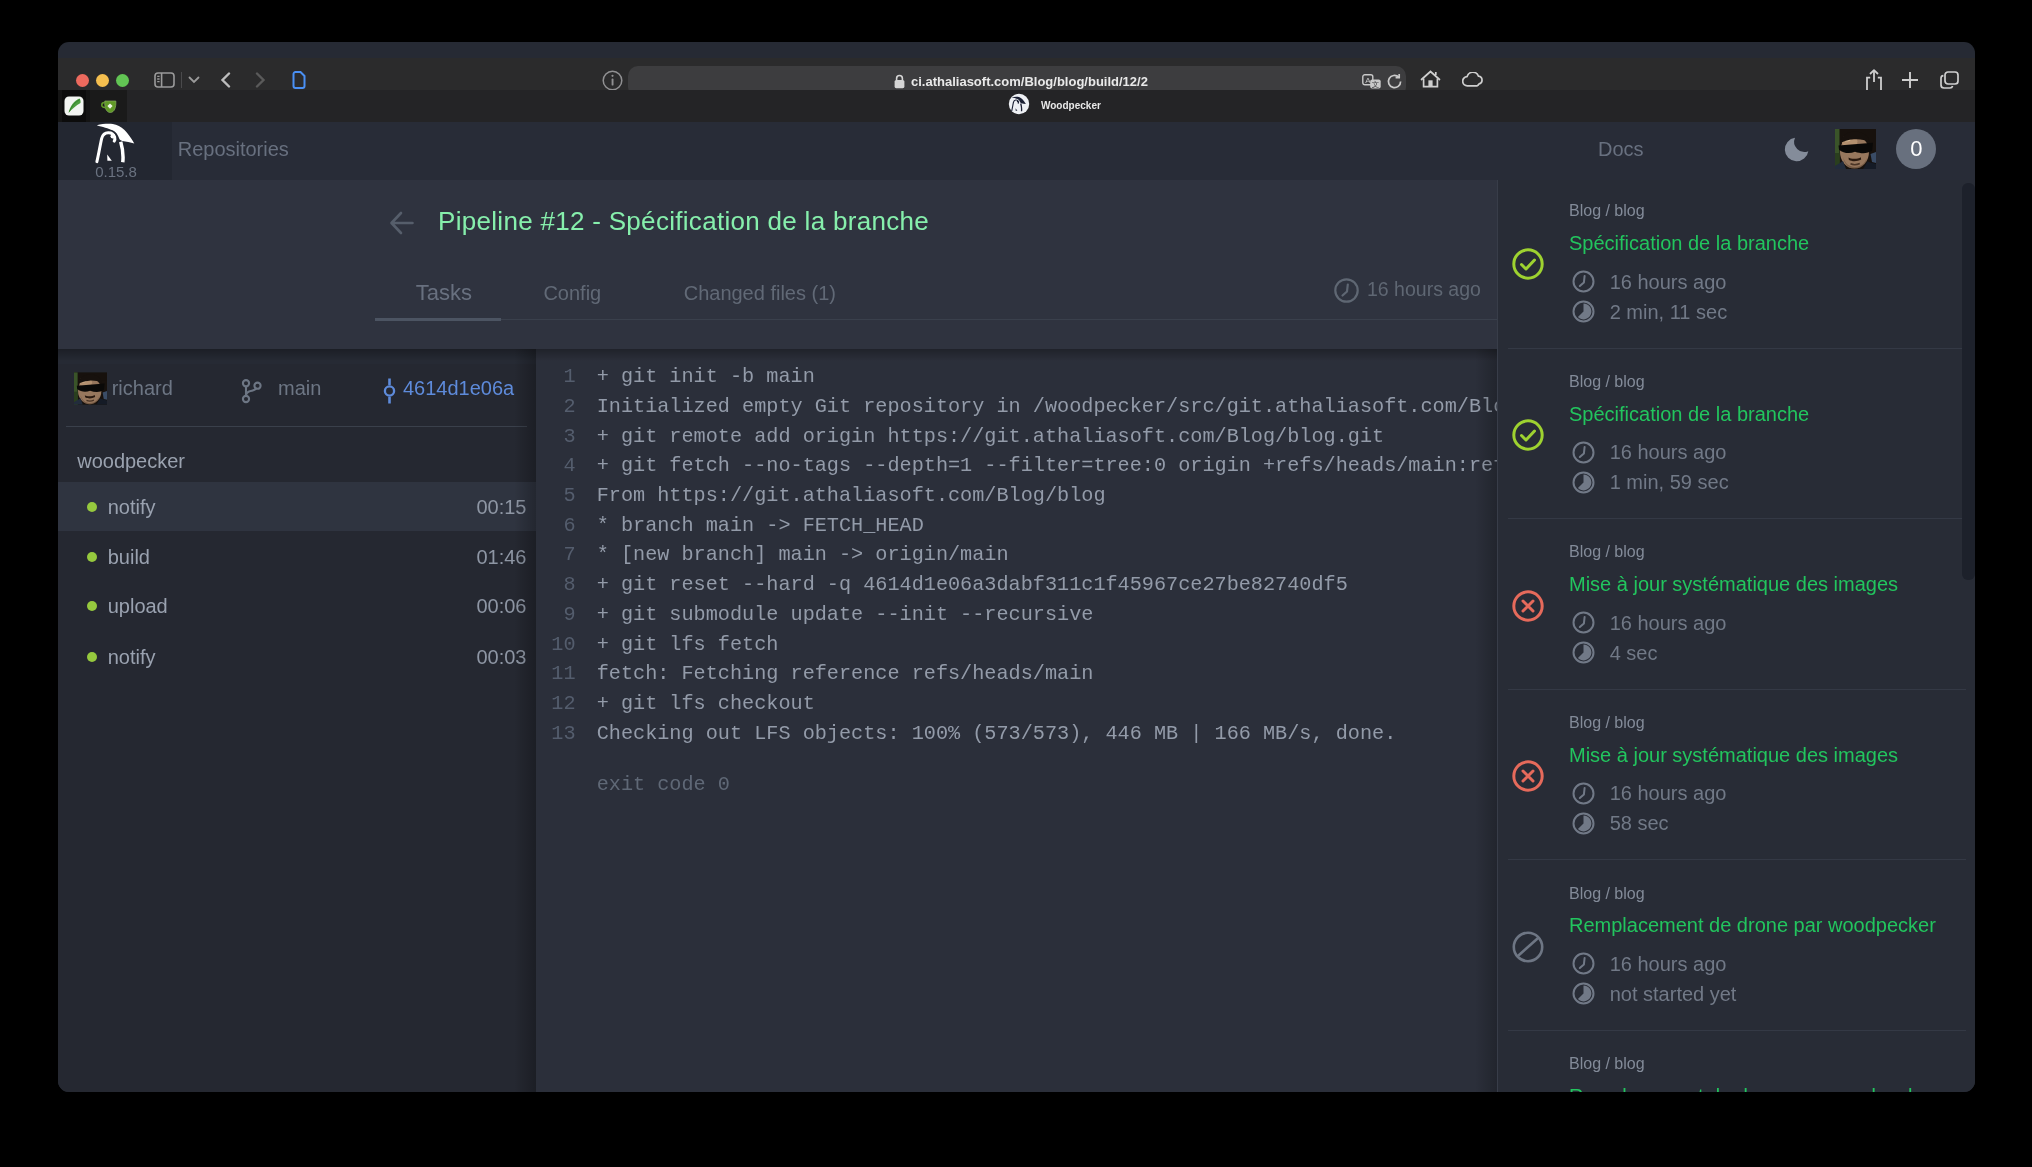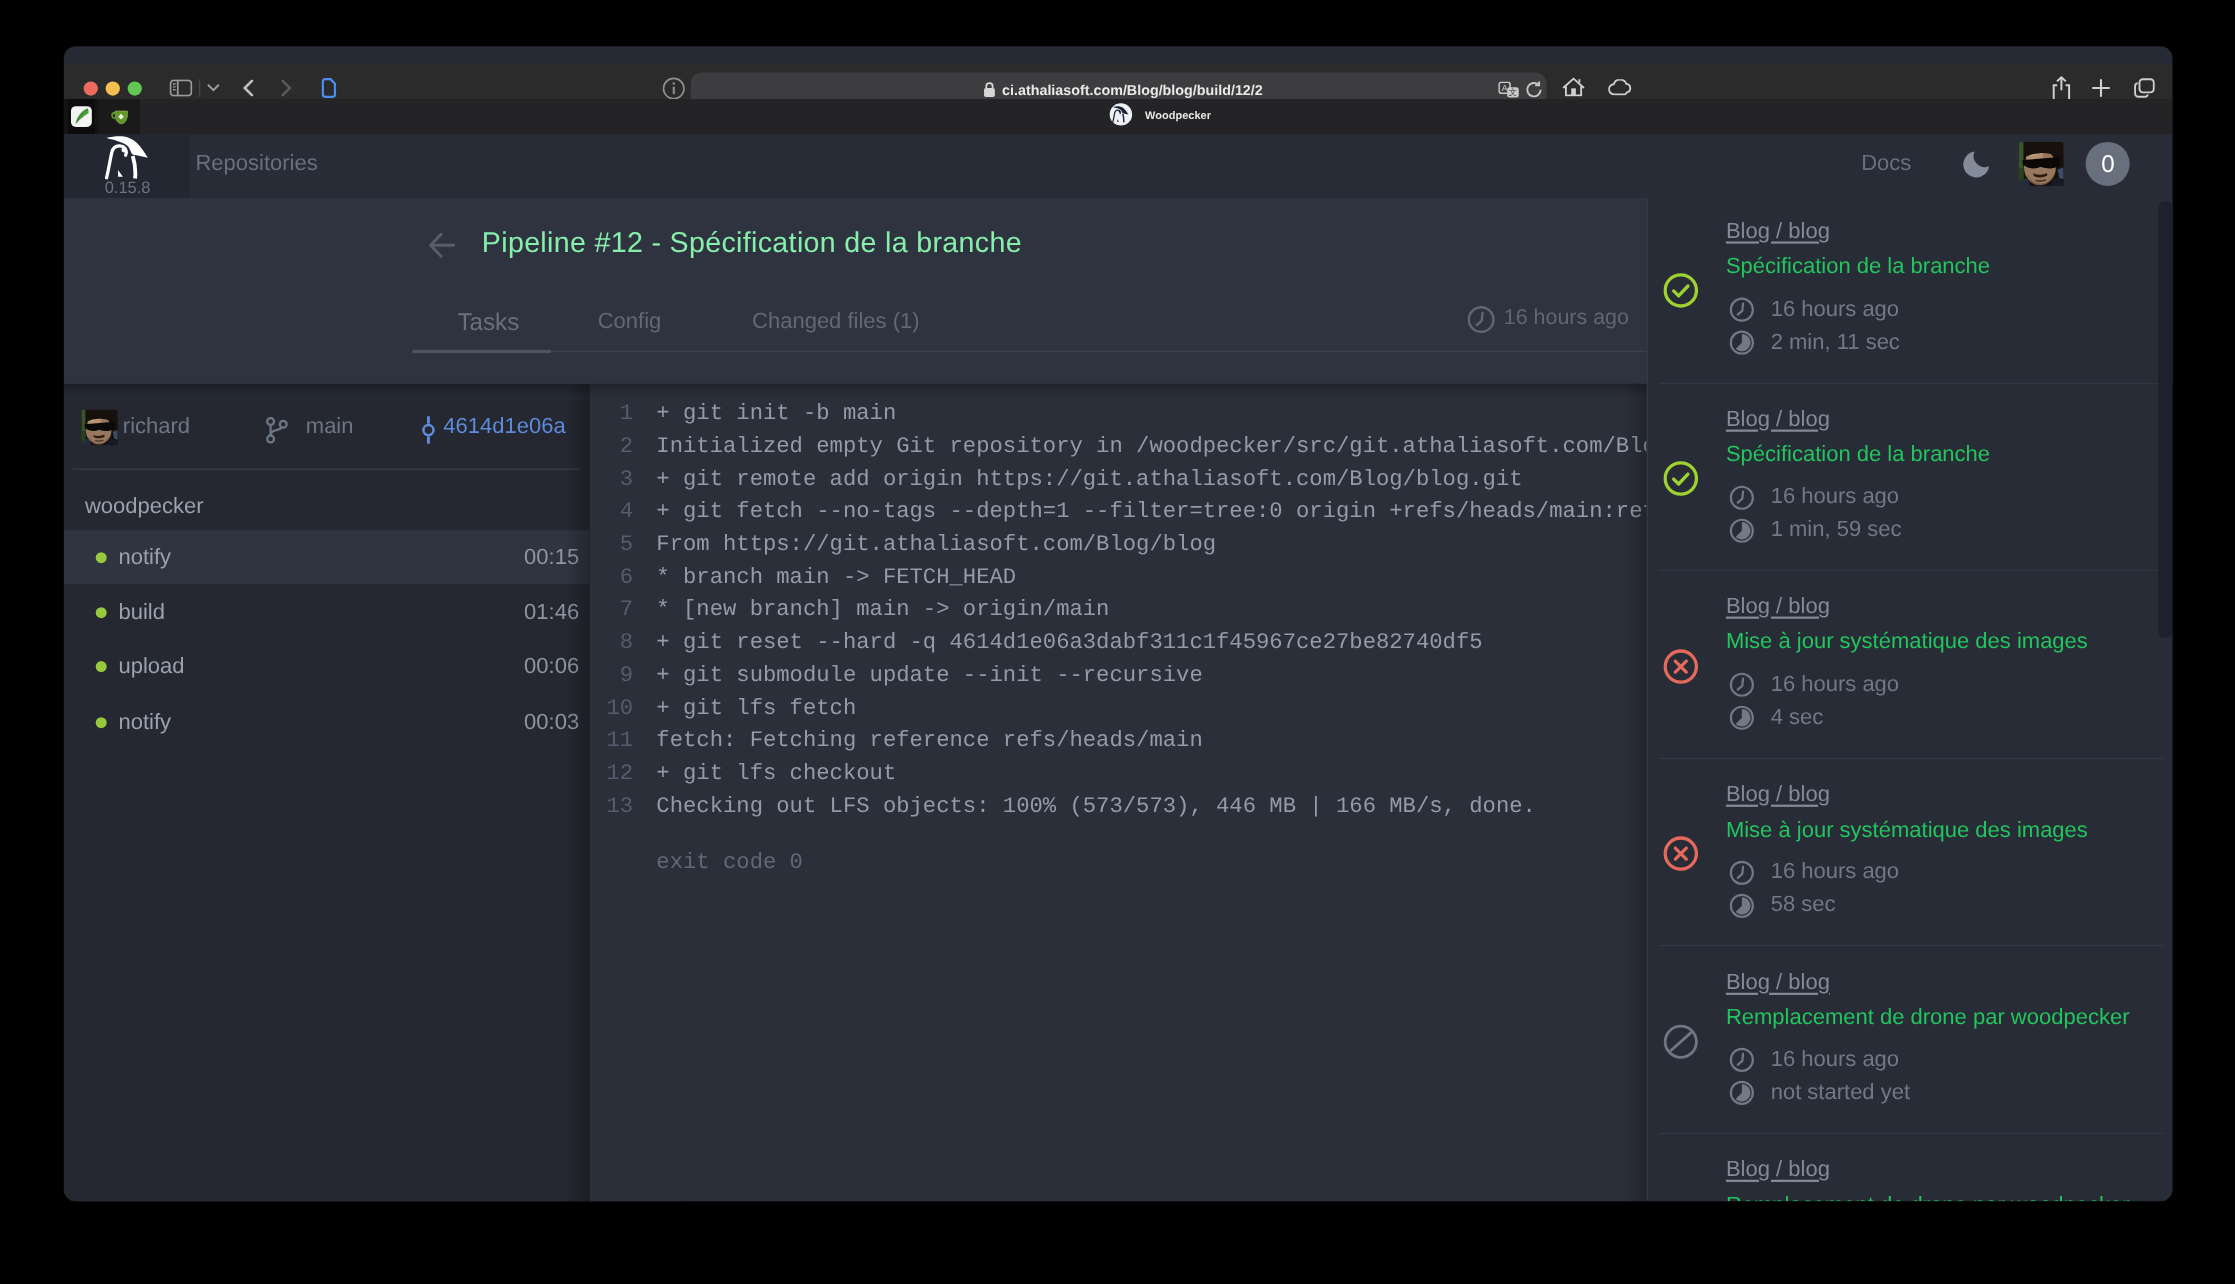--- a/index.html
+++ b/index.html
@@ -19,21 +19,21 @@
 .urlbar{position:absolute;left:570px;top:8px;width:778px;height:31px;border-radius:10px;background:#3d3d3f}
 .urltext{position:absolute;left:853px;top:0;height:48px;line-height:47px;font-size:13px;font-weight:600;color:#e9e9e9}
 .ct{color:#68707f;font-size:20px}
 .hairline{position:absolute;background:#3a404c}
 .dtext{position:absolute;transform:translateY(-50%);white-space:nowrap}
 .steprow{position:absolute;left:0;width:478px;height:50px}
 .dot{position:absolute;left:29px;top:50%;margin-top:-5px;width:10px;height:10px;border-radius:50%;background:#96c93e}
 .stepname{position:absolute;left:49.7px;top:50%;transform:translateY(-50%);font-size:20px;color:#9aa2b0}
 .steptime{position:absolute;right:9.5px;top:50%;transform:translateY(-50%);font-size:20px;color:#8e96a4}
 .mono{font-family:"Liberation Mono",monospace;font-size:20.2px;line-height:29.7px;white-space:pre}
-.entry .blog{position:absolute;left:71px;font-size:20px;color:#838b99;text-decoration:underline;text-underline-offset:3px}
+.entry .blog{position:absolute;left:71px;font-size:16px;color:#838b99;text-underline-offset:3px}
 .entry .title{position:absolute;left:71px;font-size:20px;color:#22c55e}
 .entry .meta{position:absolute;left:111.7px;font-size:20px;color:#717987}
 .sep{position:absolute;left:10px;width:458px;height:1px;background:#343945}
 svg{display:block}
 </style>
 </head>
 <body>
 <div id="win">
   <div id="toolbar">
     <div class="tl" style="left:17.5px;background:#ed6a5e"></div>
@@ -147,21 +147,21 @@
 
   <svg class="abs" style="left:35px;top:79px" width="46" height="44" viewBox="0 0 46 44">
     <path d="M3.8 4.3 C9 2.9 15 2.6 19.8 3.0 C24 3.6 28 5.6 31.5 8.9 C34.8 12.2 38.2 16.8 41.3 22.4 C37.5 21.4 33 20.3 29.4 19.9 C27.6 19.7 26.8 18.9 26.2 17.6 C25.3 15.2 24.3 12.5 22.0 10.8 C19.6 9.0 13.6 7.0 8.0 5.6 C6.5 5.4 5.0 4.9 3.8 4.3 Z" fill="#fff"></path>
     <circle cx="19.9" cy="15.2" r="2.4" fill="#fff"></circle>
     <path d="M3.9 40.6 C5.9 32.2 7.1 24.2 8.7 17.3 C9.5 14.3 11.9 11.9 15.2 11.7 C18.2 11.55 20.8 13.4 21.7 16.3 C22.1 17.7 21.9 19.0 21.2 20.1" fill="none" stroke="#fff" stroke-width="3.0" stroke-linecap="round"></path>
     <path d="M27.7 20.8 C29.2 25.8 30.0 31.2 30.05 36.2 C30.06 38.0 29.95 39.5 29.75 41.2" fill="none" stroke="#fff" stroke-width="3.5" stroke-linecap="butt"></path>
     <path d="M14.2 33.5 L18.8 39.7 L14.4 39.7 Z" fill="#fff"></path>
   </svg>
   <div class="dtext" style="left:35px;top:128.5px;width:46px;text-align:center;font-size:15px;color:#6a7280">0.15.8</div>
   <div class="dtext ct" style="left:119.7px;top:107px">Repositories</div>
-  <div class="dtext ct" style="left:1634px;top:107px">Docs</div>
+  <div class="dtext ct" style="left:1540px;top:107px">Docs</div>
 
   <svg class="abs" style="left:1725px;top:94px" width="27" height="27" viewBox="0 0 27 27">
       <path d="M12 1.8 A11.8 11.8 0 1 0 25.3 15.2 A10.2 10.2 0 0 1 12 1.8 Z" fill="#848c9a"></path>
     </svg>
 
   <svg class="abs" style="left:1776.5px;top:87px" width="41" height="40" viewBox="0 0 41 40">
       <rect width="41" height="40" fill="#17110d"></rect>
       <rect x="0" y="0" width="4.5" height="40" fill="#3a5429"></rect>
       <rect x="0" y="24" width="4.5" height="16" fill="#2a3f1e"></rect>
       <ellipse cx="19.5" cy="23" rx="14.5" ry="16.5" fill="#97775d"></ellipse>

